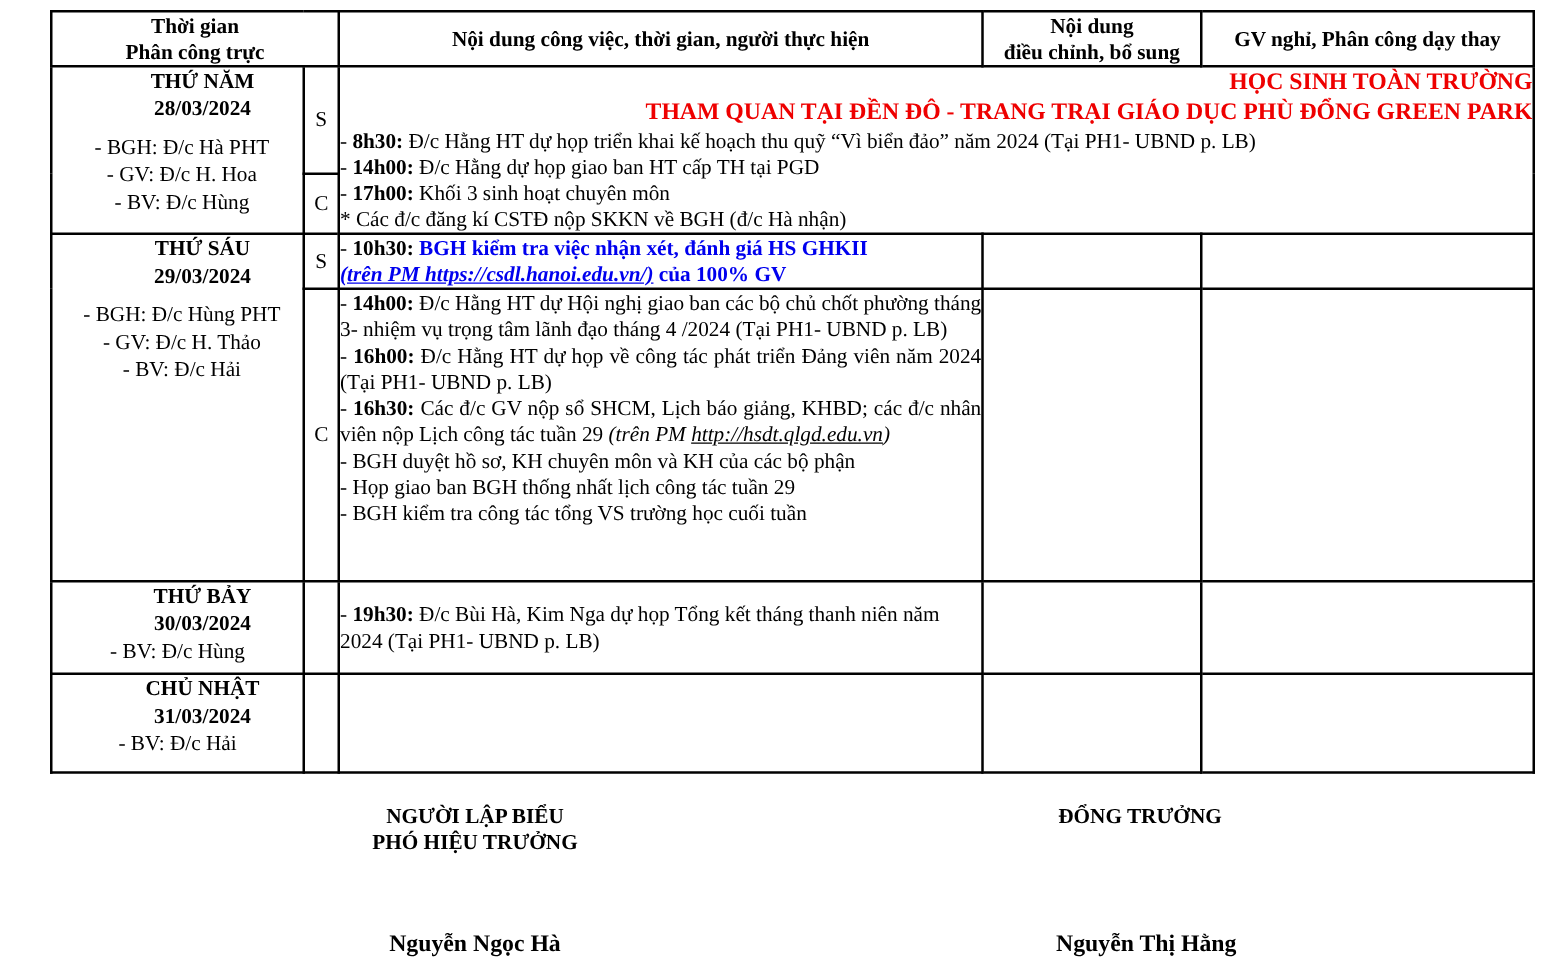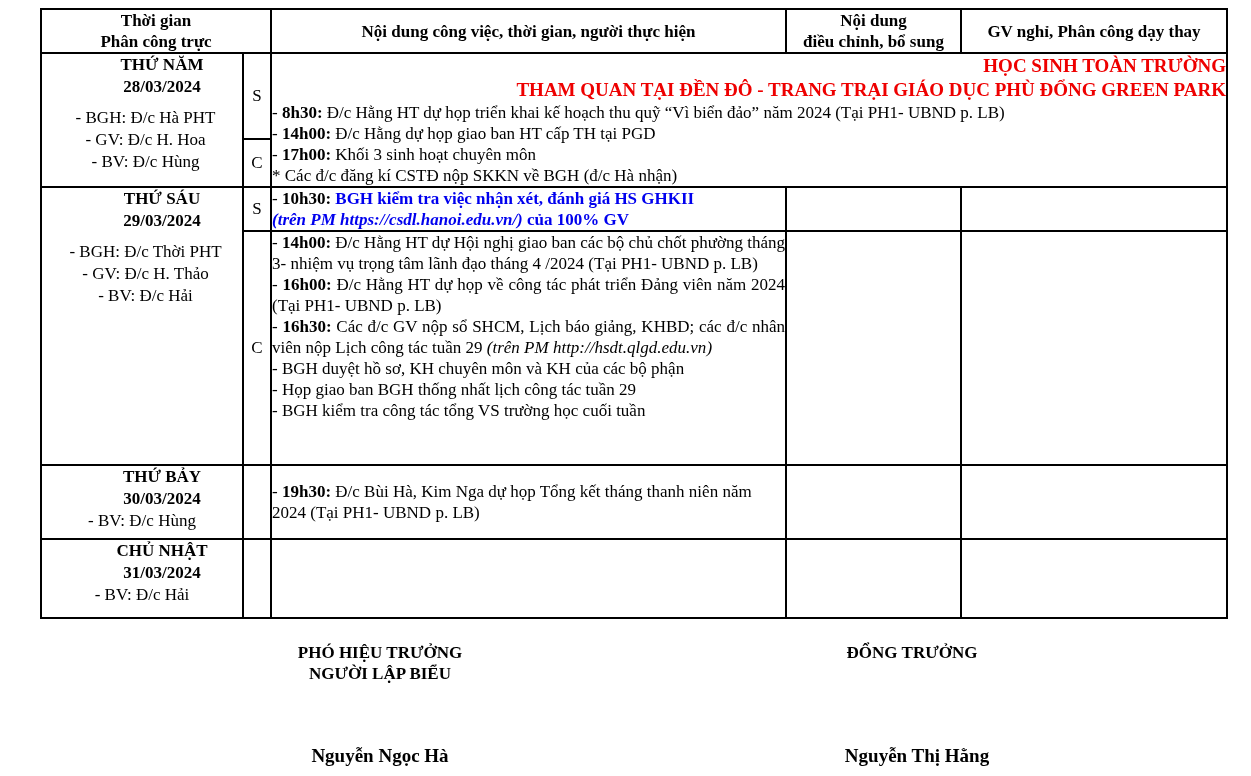--- a/index.html
+++ b/index.html
@@ -3,21 +3,21 @@
 <meta charset="utf-8">
 <style>
   html,body{margin:0;padding:0;}
   body{
     width:1251px;height:776px;position:relative;background:#ffffff;
     font-family:"Liberation Serif","DejaVu Serif",serif;color:#000;
     overflow:hidden;
   }
   .b{font-weight:bold}
   .i{font-style:italic}
-  .u{}
+  .u{text-decoration:underline}
   .blue{color:var(--blue,#0000ee)}
 
   table.schedule{
     position:absolute;left:40px;top:8px;
     border-collapse:collapse;table-layout:fixed;
   }
   table.schedule td,table.schedule th{
     border:2px solid #000;padding:0;overflow:hidden;
   }
   th.hdr{
@@ -93,21 +93,21 @@
   </tr>
   <tr style="height:48px">
     <td class="sess">C</td>
   </tr>
 
   <tr style="height:44px">
     <td class="day-cell" rowspan="2">
       <div class="day-name">THỨ SÁU</div>
       <div class="day-date">29/03/2024</div>
       <div class="staff">
-        <div>- BGH: Đ/c Thời PHT</div>
+        <div>- BGH: Đ/c Hùng PHT</div>
         <div>- GV: Đ/c H. Thảo</div>
         <div>- BV: Đ/c Hải</div>
       </div>
     </td>
     <td class="sess">S</td>
     <td class="content-cell">
       <div class="line"><span>- </span><span class="b">10h30:</span><span>  </span><span class="b blue">BGH kiểm tra việc nhận xét, đánh giá HS GHKII</span></div>
       <div class="line"><span class="b i u blue">(trên PM https://csdl.hanoi.edu.vn/)</span><span class="b blue"> </span><span class="b blue">của 100% GV</span></div>
     </td>
     <td></td>
@@ -153,20 +153,20 @@
     </td>
     <td class="sess"></td>
     <td class="content-cell"></td>
     <td></td>
     <td></td>
   </tr>
 </tbody>
   </table>
 
 <div class="sign sign-role" style="left:240px;top:642px;width:280px">
+  <div>NGƯỜI LẬP BIỂU</div>
   <div>PHÓ HIỆU TRƯỞNG</div>
-  <div>NGƯỜI LẬP BIỂU</div>
 </div>
 <div class="sign sign-role" style="left:772px;top:642px;width:280px">
   <div>ĐỔNG TRƯỞNG</div>
 </div>
 <div class="sign sign-name" style="left:240px;top:744px;width:280px">Nguyễn Ngọc Hà</div>
 <div class="sign sign-name" style="left:772px;top:744px;width:290px">Nguyễn Thị Hằng</div>
 
 </body></html>

